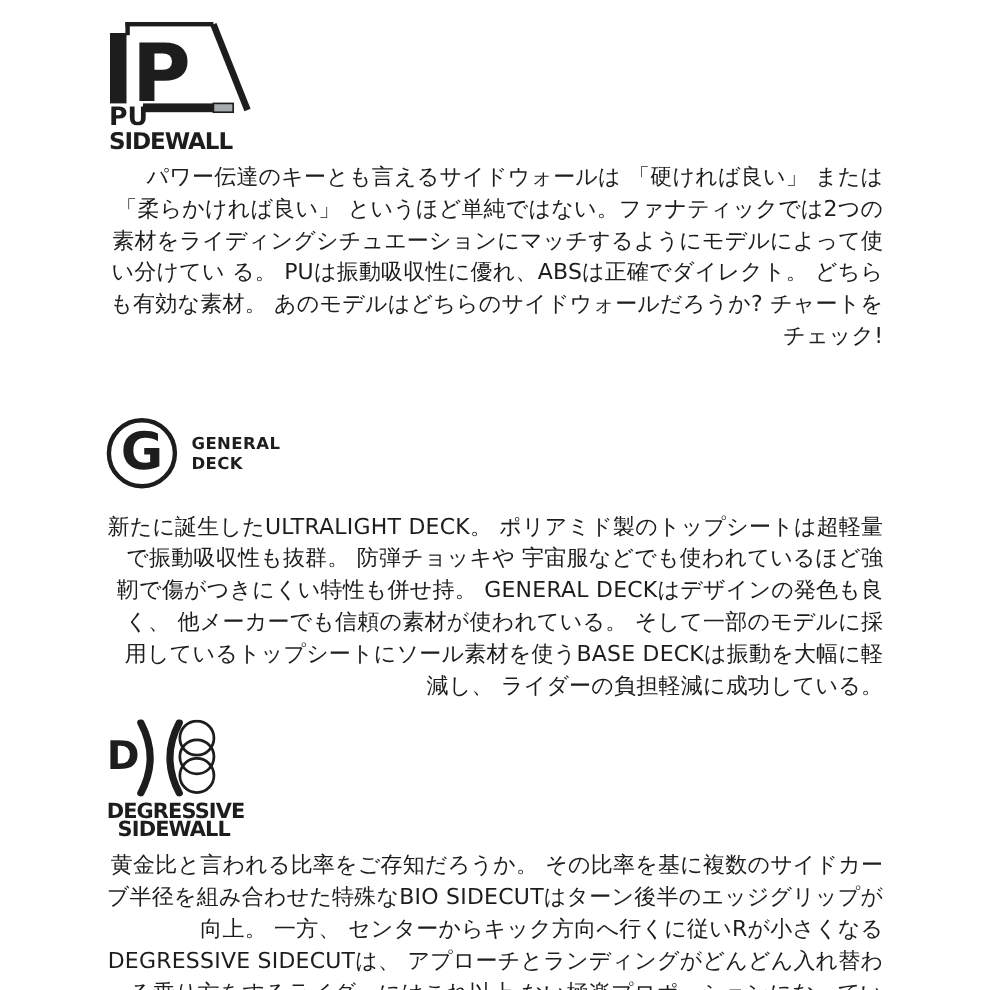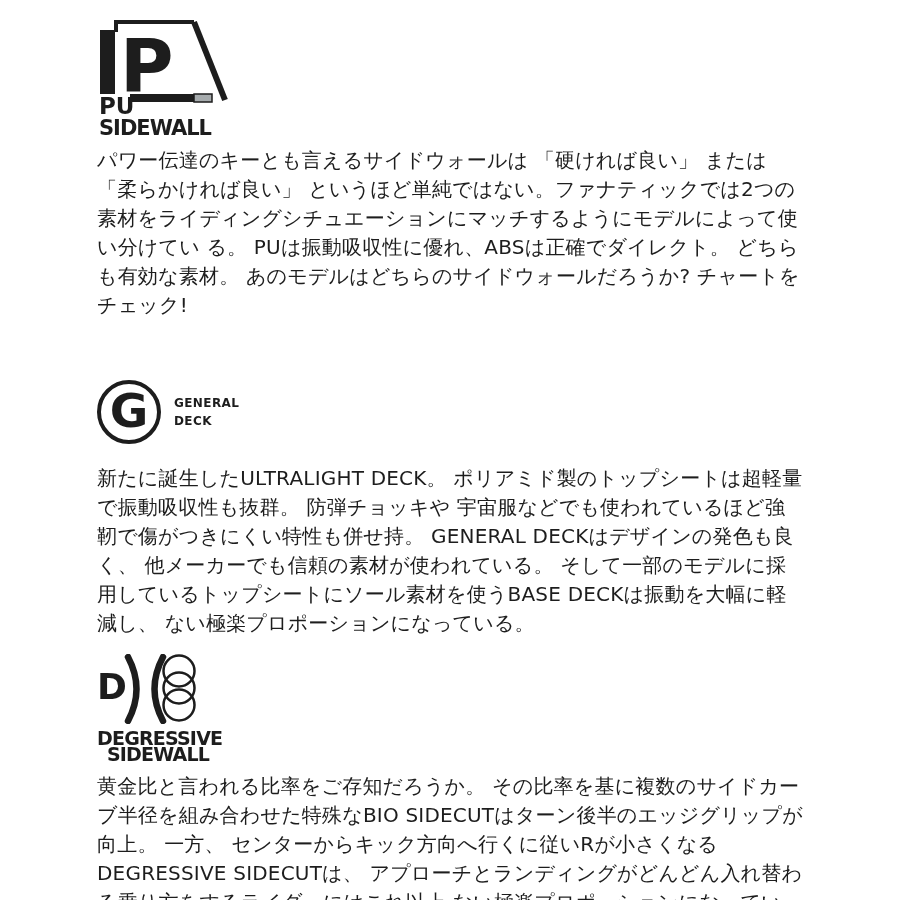--- a/index.html
+++ b/index.html
@@ -18,21 +18,21 @@
   }
   .content {
     padding: 18px 97px 0 97px;
   }
   .body-text {
     margin: 0;
     font-size: 20px;
     line-height: 29px;
     letter-spacing: 0.2px;
     color: #1d1d1d;
-    text-align: left;
+    text-align: right;
     overflow-wrap: break-word;
   }
   .p1 { margin-top: 6px; }
   .p2 { margin-top: 20px; }
   .p3 { margin-top: 10px; }
 
   
   .pu-logo { width: 135px; height: 122px; }
 
   
@@ -53,21 +53,21 @@
     align-items: center;
     justify-content: center;
     font-size: 47px;
     font-weight: bold;
     color: #1d1d1d;
     line-height: 1;
     padding-bottom: 3px;
   }
   .g-label {
     font-weight: bold;
-    font-size: 12px;
+    font-size: 15px;
     line-height: 18px;
     letter-spacing: 0.4px;
     color: #1d1d1d;
   }
 
   
   .d-logo { margin-top: 16px; }
   .d-row { height: 70px; }
   .d-label {
     margin-top: 6px;
@@ -114,21 +114,21 @@
     </section>
 
     <section>
       <div class="g-logo">
         <div class="g-circle">G</div>
         <div class="g-label">
           <div>GENERAL</div>
           <div>DECK</div>
         </div>
       </div>
-      <p class="body-text p2">新たに誕生したULTRALIGHT DECK。 ポリアミド製のトップシートは超軽量で振動吸収性も抜群。 防弾チョッキや 宇宙服などでも使われているほど強靭で傷がつきにくい特性も併せ持。 GENERAL DECKはデザインの発色も良く、 他メーカーでも信頼の素材が使われている。 そして一部のモデルに採用しているトップシートにソール素材を使うBASE DECKは振動を大幅に軽減し、 ない極楽プロポーションになっている。</p>
+      <p class="body-text p2">新たに誕生したULTRALIGHT DECK。 ポリアミド製のトップシートは超軽量で振動吸収性も抜群。 防弾チョッキや 宇宙服などでも使われているほど強靭で傷がつきにくい特性も併せ持。 GENERAL DECKはデザインの発色も良く、 他メーカーでも信頼の素材が使われている。 そして一部のモデルに採用しているトップシートにソール素材を使うBASE DECKは振動を大幅に軽減し、 ライダーの負担軽減に成功している。</p>
     </section>
 
     <section>
       <div class="d-logo">
         <div class="d-row">
           <svg viewBox="0 0 110 70" width="110" height="70">
 
             <text x="0" y="45" font-size="36" font-weight="bold" fill="#1d1d1d">D</text>
 
             <path d="M 31 3 Q 48 35 31 67" fill="none" stroke="#1d1d1d" stroke-width="6.5" stroke-linecap="round"></path>

